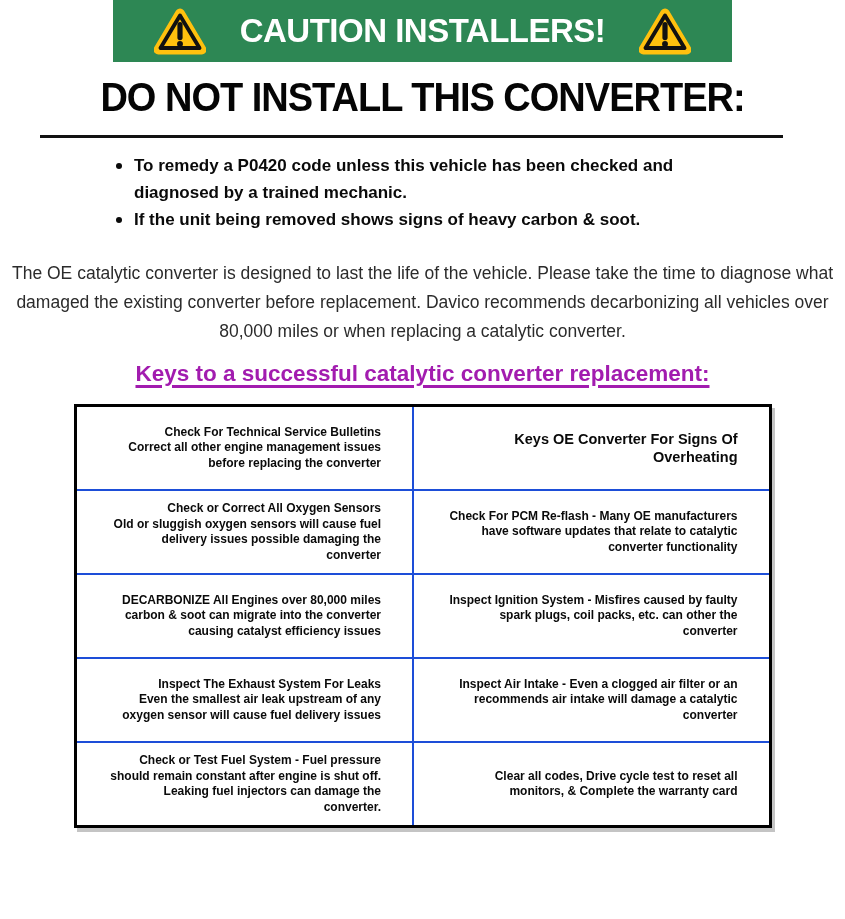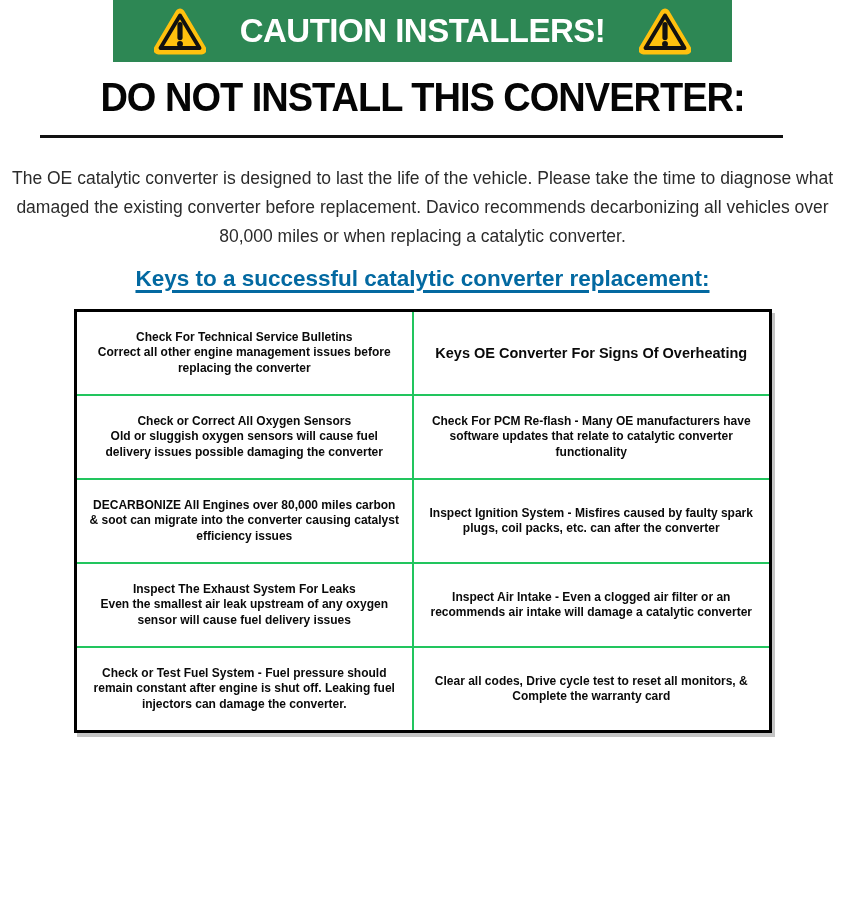--- a/index.html
+++ b/index.html
@@ -93,41 +93,41 @@
 
   
   .keys {
     margin: 15px 0 0 0;
     text-align: center;
     font-size: 22.5px;
     font-weight: 900;
     text-decoration: underline;
     text-decoration-thickness: 2.5px;
     text-underline-offset: 4px;
-    color: #0369a1;
+    color: #a21caf;
   }
 
   
   .keys-table {
     margin: 17px auto 0 auto;
     width: 695px;
     border-collapse: collapse;
     border: 3px solid #000;
     box-shadow: 3px 4px 0 #c4c4c4;
     table-layout: fixed;
   }
   .keys-table td {
-    border: 2px solid #22c55e;
+    border: 2px solid #1d4ed8;
     height: 74px;
     vertical-align: middle;
-    text-align: center;
+    text-align: right;
     font-size: 12px;
     font-weight: bold;
     line-height: 15.5px;
-    padding: 4px 12px;
+    padding: 4px 31px;
     white-space: pre-line;
     color: #0a0a0a;
   }
   .keys-table col.left  { width: 338px; }
   .keys-table col.right { width: 357px; }
   .keys-table td.emph { font-size: 14.5px; line-height: 18px; }
 </style>
 </head>
 <body>
 
@@ -151,20 +151,22 @@
         <circle cx="30" cy="41.5" r="3.4" fill="#111111"></circle>
       </svg>
     </span>
   </header>
 
   <h2 class="headline">DO NOT INSTALL THIS CONVERTER:</h2>
 
   <hr class="rule">
 
   <ul class="warnings">
+    <li>To remedy a P0420 code unless this vehicle has been checked and diagnosed by a trained mechanic.</li>
+    <li>If the unit being removed shows signs of heavy carbon &amp; soot.</li>
   </ul>
 
   <p class="para">The OE catalytic converter is designed to last the life of the vehicle. Please take the time to diagnose what damaged the existing converter before replacement. Davico recommends decarbonizing all vehicles over 80,000 miles or when replacing a catalytic converter.</p>
 
   <h3 class="keys">Keys to a successful catalytic converter replacement:</h3>
 
   <table class="keys-table">
     <colgroup>
         <col class="left">
         <col class="right">
@@ -175,21 +177,21 @@
 Correct all other engine management issues before replacing the converter</td>
         <td class="emph">Keys OE Converter For Signs Of Overheating</td>
       </tr>
       <tr>
         <td>Check or Correct All Oxygen Sensors
 Old or sluggish oxygen sensors will cause fuel delivery issues possible damaging the converter</td>
         <td>Check For PCM Re-flash - Many OE manufacturers have software updates that relate to catalytic converter functionality</td>
       </tr>
       <tr>
         <td>DECARBONIZE All Engines over 80,000 miles carbon &amp; soot can migrate into the converter causing catalyst efficiency issues</td>
-        <td>Inspect Ignition System - Misfires caused by faulty spark plugs, coil packs, etc. can after the converter</td>
+        <td>Inspect Ignition System - Misfires caused by faulty spark plugs, coil packs, etc. can other the converter</td>
       </tr>
       <tr>
         <td>Inspect The Exhaust System For Leaks
 Even the smallest air leak upstream of any oxygen sensor will cause fuel delivery issues</td>
         <td>Inspect Air Intake - Even a clogged air filter or an recommends air intake will damage a catalytic converter</td>
       </tr>
       <tr>
         <td>Check or Test Fuel System - Fuel pressure should remain constant after engine is shut off.  Leaking fuel injectors can damage the converter.</td>
         <td>Clear all codes,  Drive cycle test to reset all monitors, &amp; Complete the warranty card</td>
       </tr>

